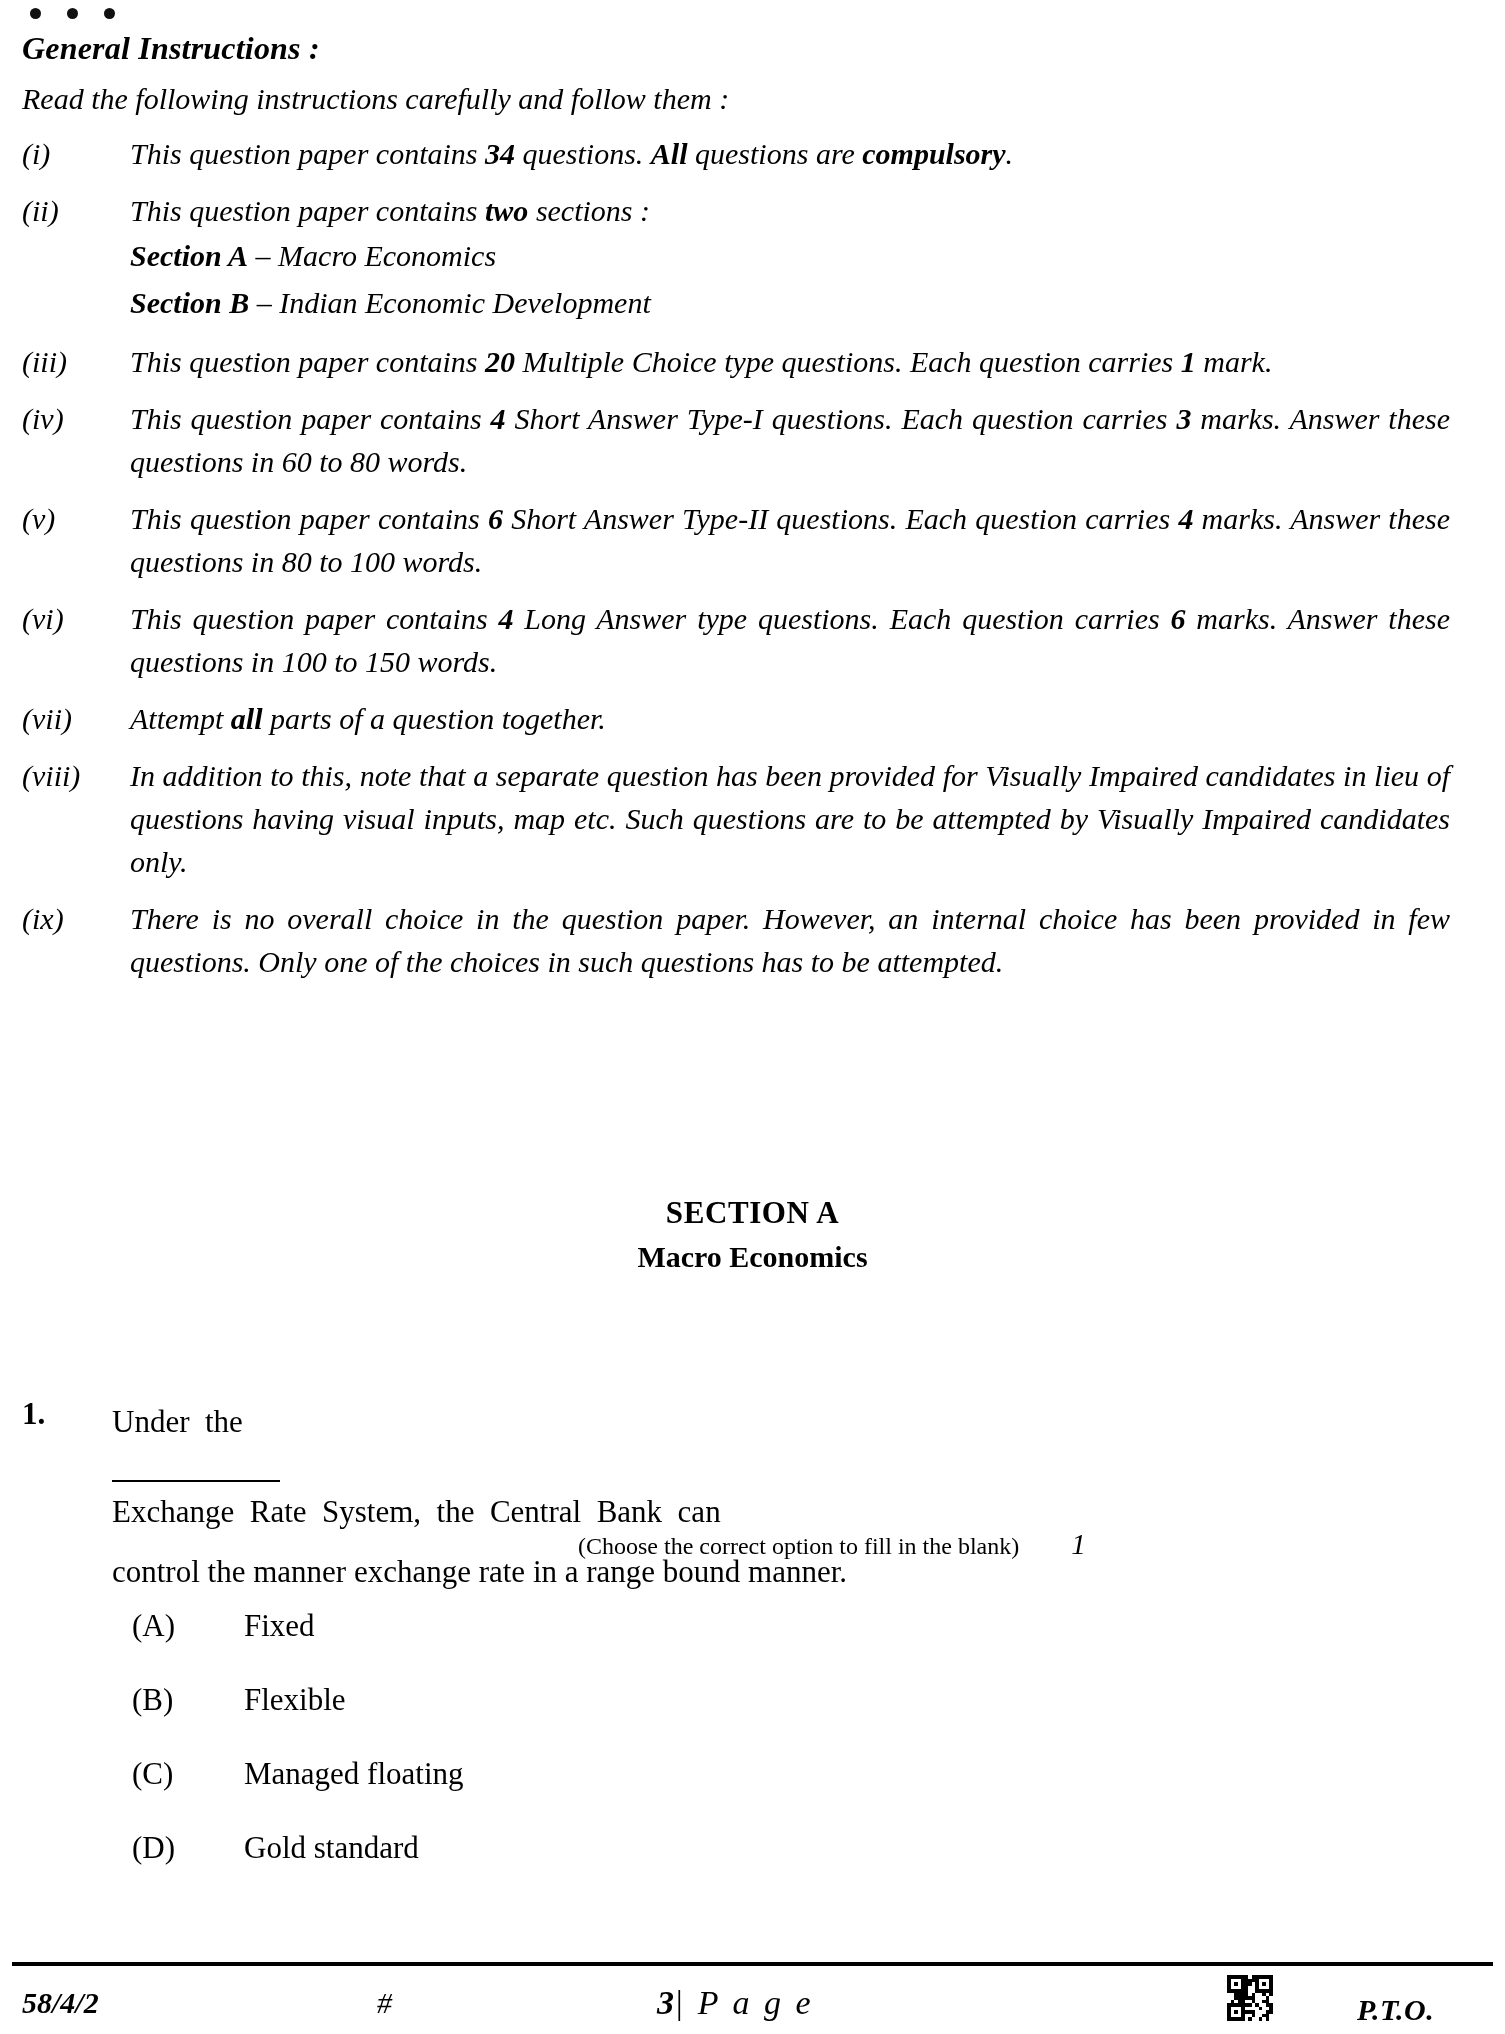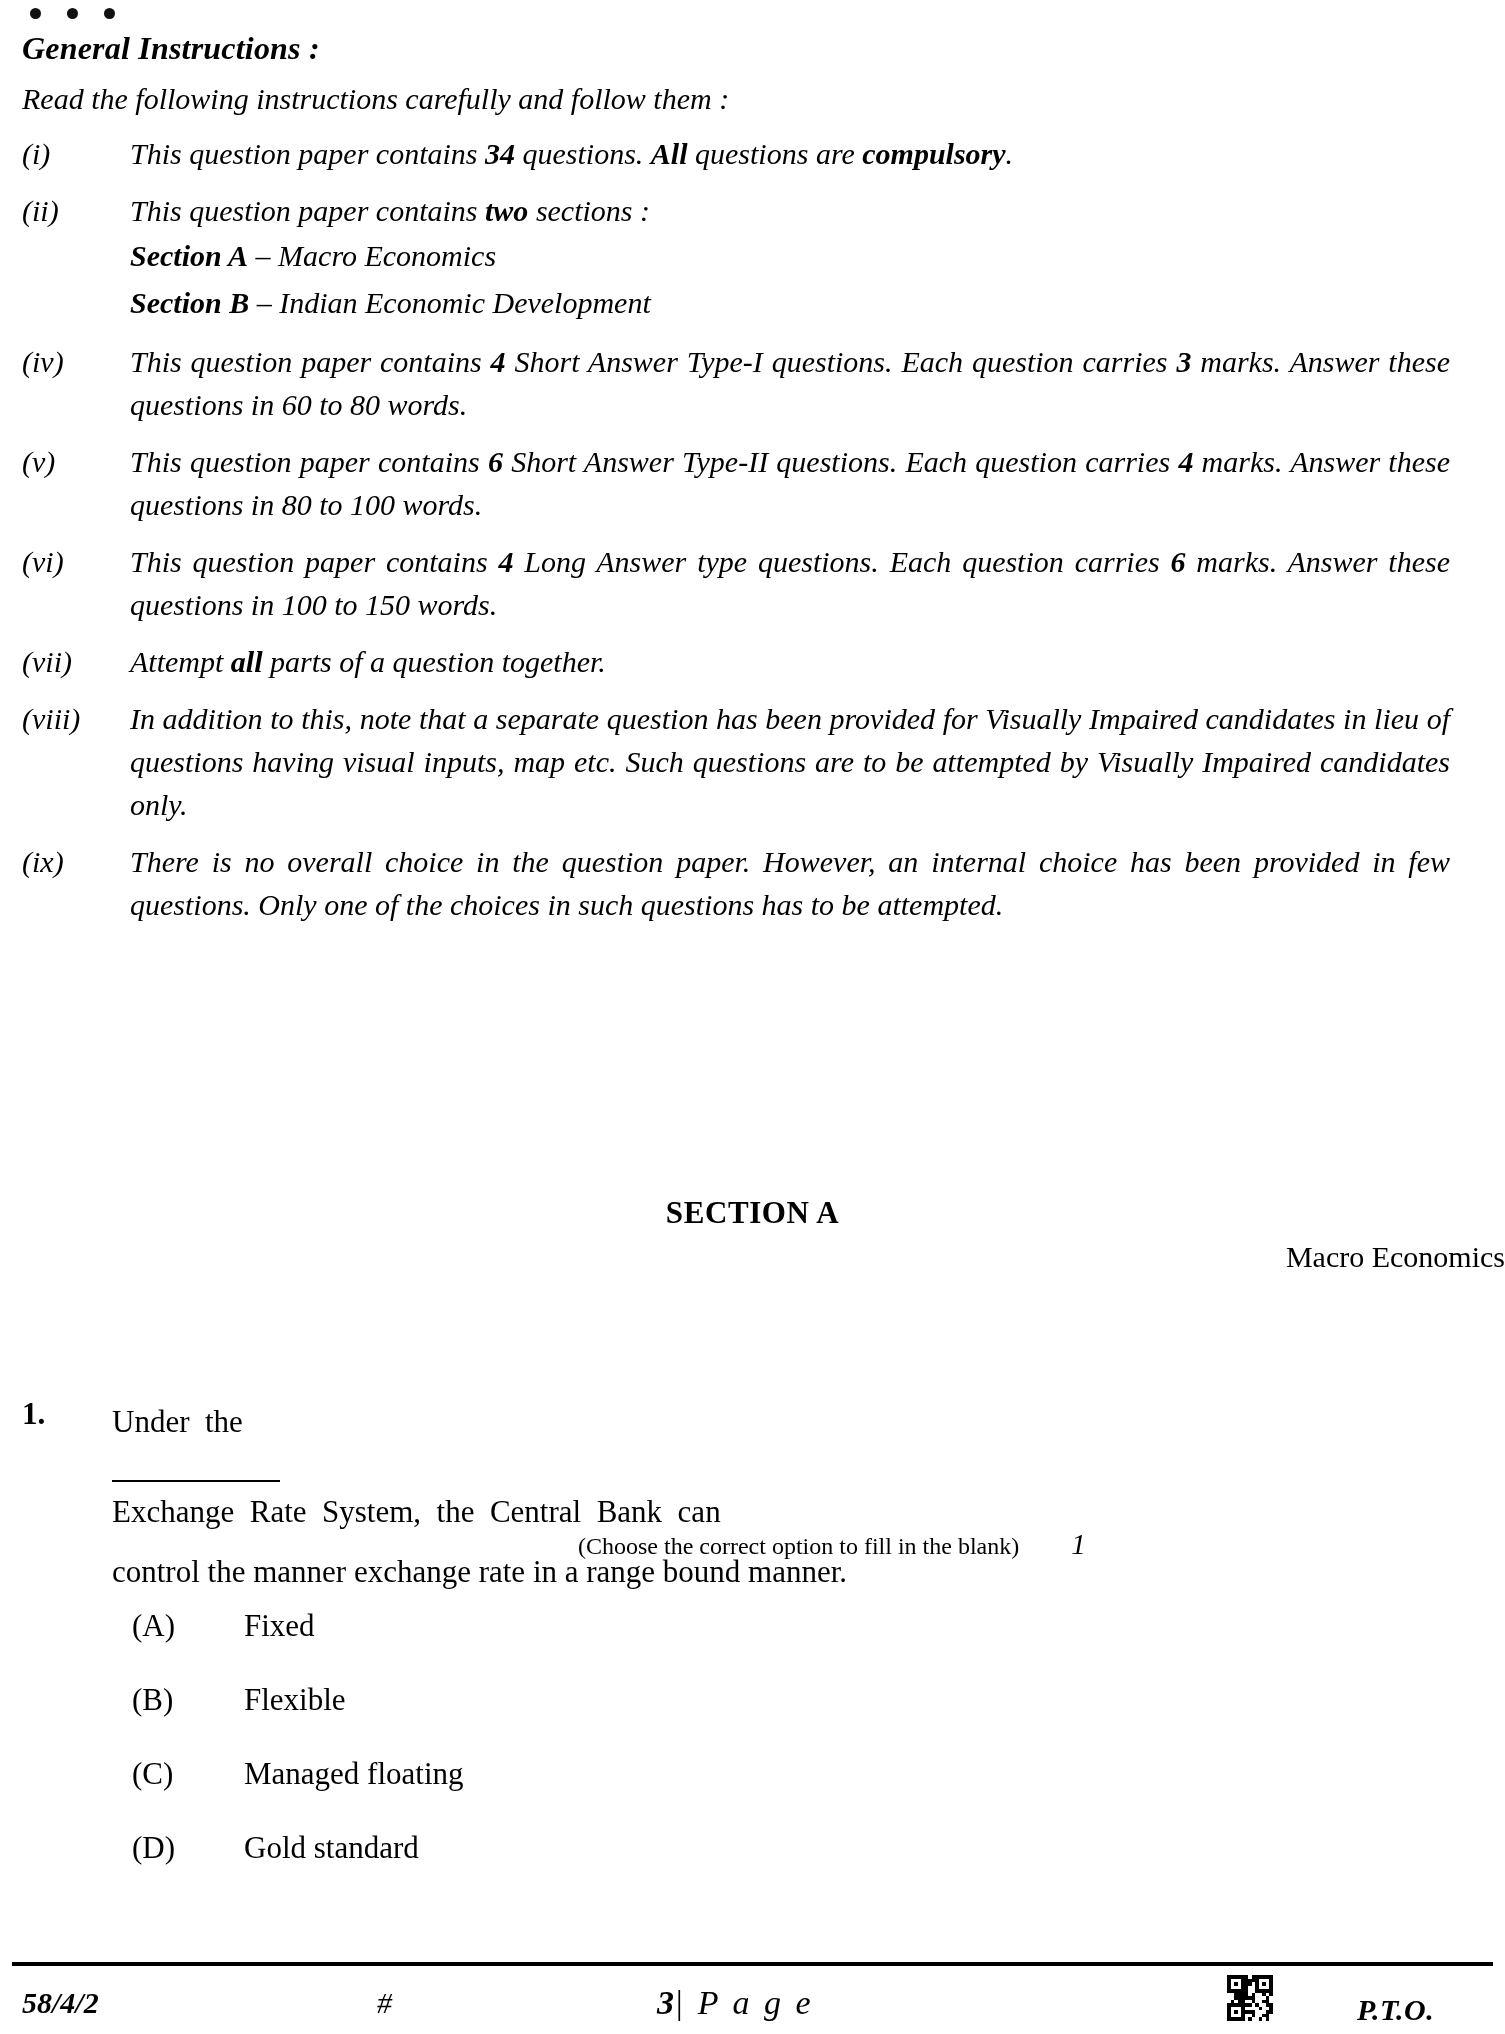--- a/index.html
+++ b/index.html
@@ -106,22 +106,22 @@
     text-align: center;
     font-weight: bold;
     font-size: 31px;
     letter-spacing: 0.6px;
   }
   .section-sub {
     position: absolute;
     left: 0;
     right: 0;
     top: 1240px;
-    text-align: right;
-    font-weight: normal;
+    text-align: center;
+    font-weight: bold;
     font-size: 30px;
   }
 
   
   .q1 {
     position: absolute;
     left: 22px;
     top: 1392px;
     width: 1430px;
   }
@@ -283,20 +283,26 @@
         <div class="ins-body">
           <div><span>This question paper contains </span><b>34</b><span> questions. </span><b>All</b><span> questions are </span><b>compulsory</b><span>.</span></div>
         </div>
       </div>
       <div class="ins-row">
         <div class="ins-num">(ii)</div>
         <div class="ins-body">
           <div><span>This question paper contains </span><b>two</b><span> sections :</span></div>
           <div class="sec-line"><b>Section A</b><span> – Macro Economics</span></div>
           <div class="sec-line"><b>Section B</b><span> – Indian Economic Development</span></div>
+        </div>
+      </div>
+      <div class="ins-row">
+        <div class="ins-num">(iii)</div>
+        <div class="ins-body">
+          <div><span>This question paper contains </span><b>20</b><span> Multiple Choice type questions. Each question carries </span><b>1</b><span> mark.</span></div>
         </div>
       </div>
       <div class="ins-row">
         <div class="ins-num">(iv)</div>
         <div class="ins-body">
           <div><span>This question paper contains </span><b>4</b><span> Short Answer Type-I questions. Each question carries </span><b>3</b><span> marks. Answer these questions in 60 to 80 words.</span></div>
         </div>
       </div>
       <div class="ins-row">
         <div class="ins-num">(v)</div>

